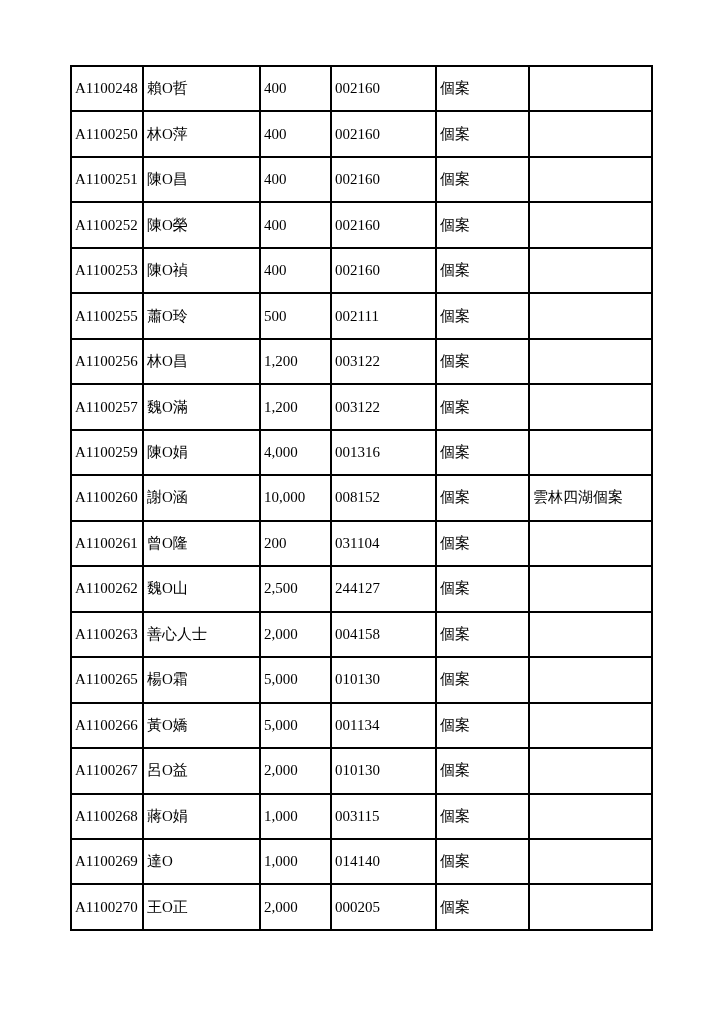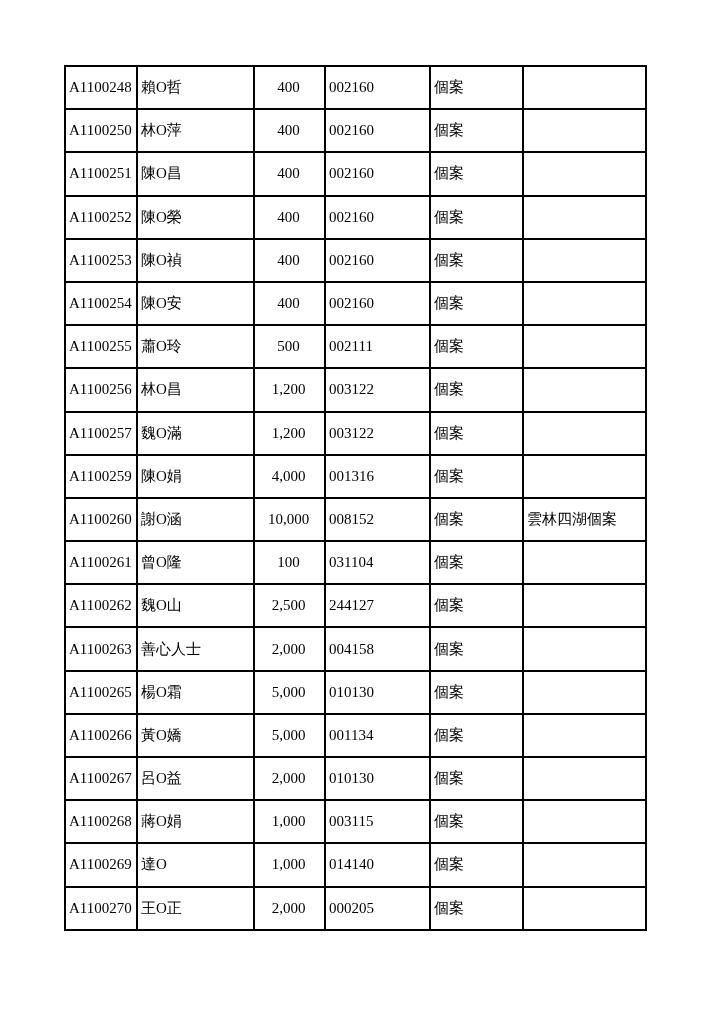--- a/index.html
+++ b/index.html
@@ -16,42 +16,42 @@
   }
   .page {
     position: absolute;
     left: 0; top: 0;
     width: 724px;
     height: 1024px;
     background: #ffffff;
   }
   table.records {
     position: absolute;
-    left: 64px;
+    left: 70px;
     top: 65px;
     width: 581px;
     height: 866px;
     border-collapse: collapse;
     table-layout: fixed;
     background: #ffffff;
     padding-left: 28px;
   }
   table.records td {
     border: 2px solid #000000;
     font-size: 15px;
     line-height: 1;
     color: #000000;
     padding: 0 3px;
     vertical-align: middle;
     white-space: nowrap;
     overflow: hidden;
     text-align: left;
   }
   table.records td.amount {
-    text-align: center;
+    text-align: left;
     padding-right: 5px;
   }
   col.c-id     { width: 72px; }
   col.c-name   { width: 117px; }
   col.c-amount { width: 71px; }
   col.c-code   { width: 105px; }
   col.c-type   { width: 93px; }
   col.c-note   { width: 123px; }
 </style>
 </head>
@@ -102,28 +102,20 @@
         </tr>
         <tr>
           <td class="id">A1100253</td>
           <td class="name">陳O禎</td>
           <td class="amount">400</td>
           <td class="code">002160</td>
           <td class="type">個案</td>
           <td class="note"></td>
         </tr>
         <tr>
-          <td class="id">A1100254</td>
-          <td class="name">陳O安</td>
-          <td class="amount">400</td>
-          <td class="code">002160</td>
-          <td class="type">個案</td>
-          <td class="note"></td>
-        </tr>
-        <tr>
           <td class="id">A1100255</td>
           <td class="name">蕭O玲</td>
           <td class="amount">500</td>
           <td class="code">002111</td>
           <td class="type">個案</td>
           <td class="note"></td>
         </tr>
         <tr>
           <td class="id">A1100256</td>
           <td class="name">林O昌</td>
@@ -152,21 +144,21 @@
           <td class="id">A1100260</td>
           <td class="name">謝O涵</td>
           <td class="amount">10,000</td>
           <td class="code">008152</td>
           <td class="type">個案</td>
           <td class="note">雲林四湖個案</td>
         </tr>
         <tr>
           <td class="id">A1100261</td>
           <td class="name">曾O隆</td>
-          <td class="amount">100</td>
+          <td class="amount">200</td>
           <td class="code">031104</td>
           <td class="type">個案</td>
           <td class="note"></td>
         </tr>
         <tr>
           <td class="id">A1100262</td>
           <td class="name">魏O山</td>
           <td class="amount">2,500</td>
           <td class="code">244127</td>
           <td class="type">個案</td>

